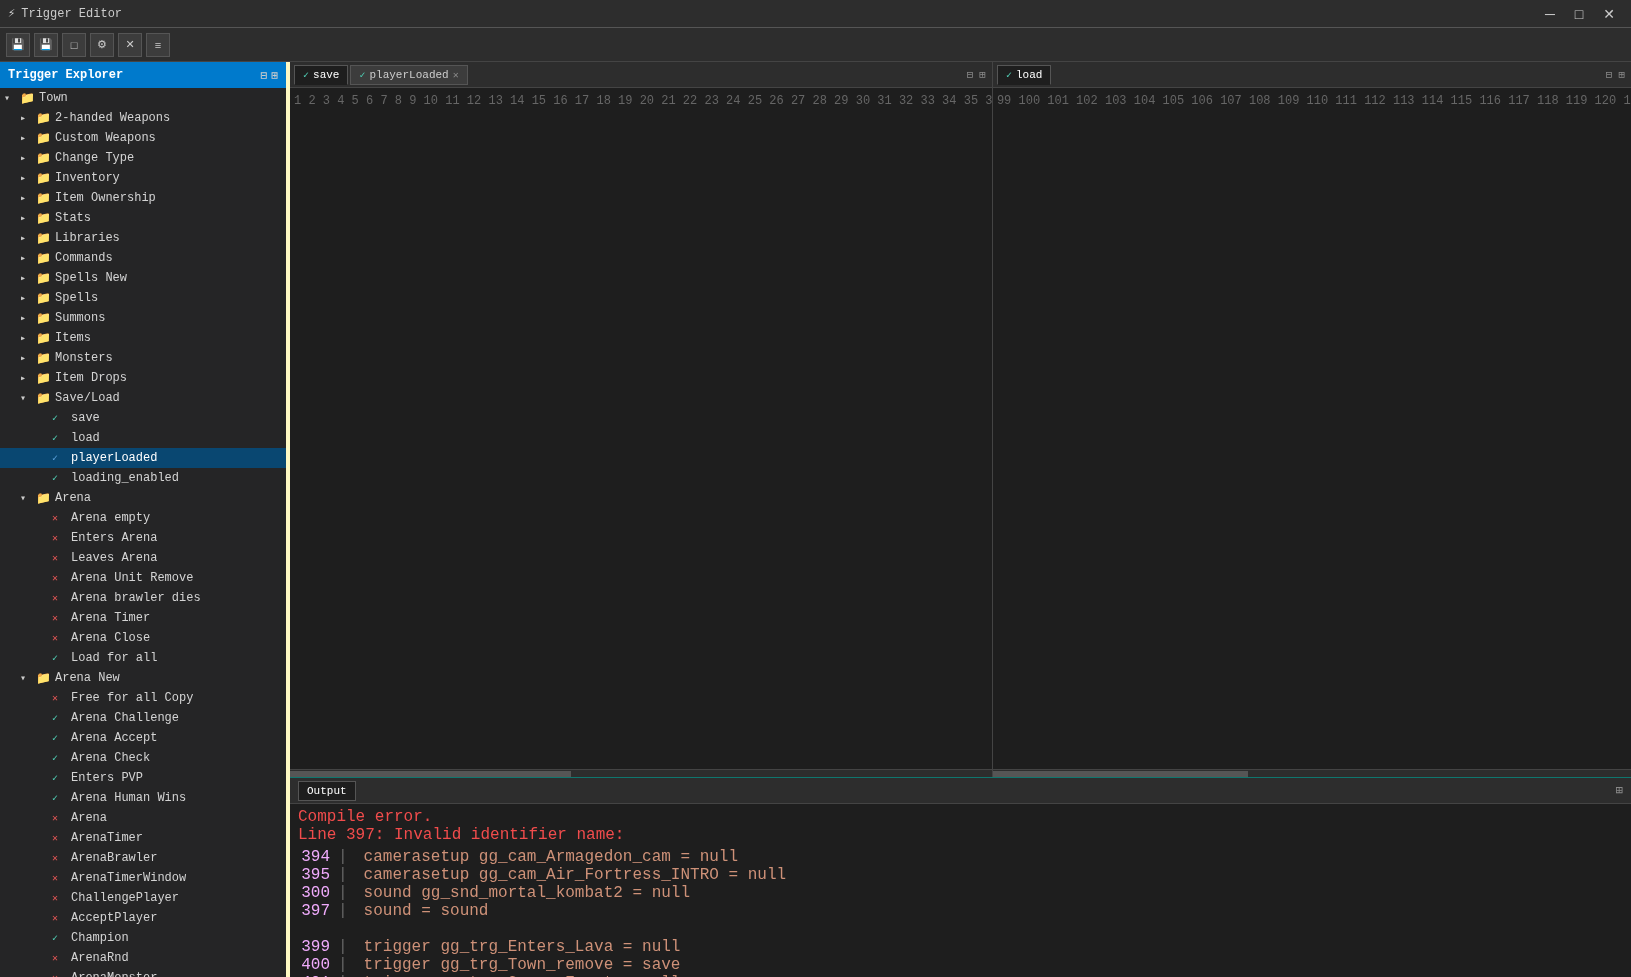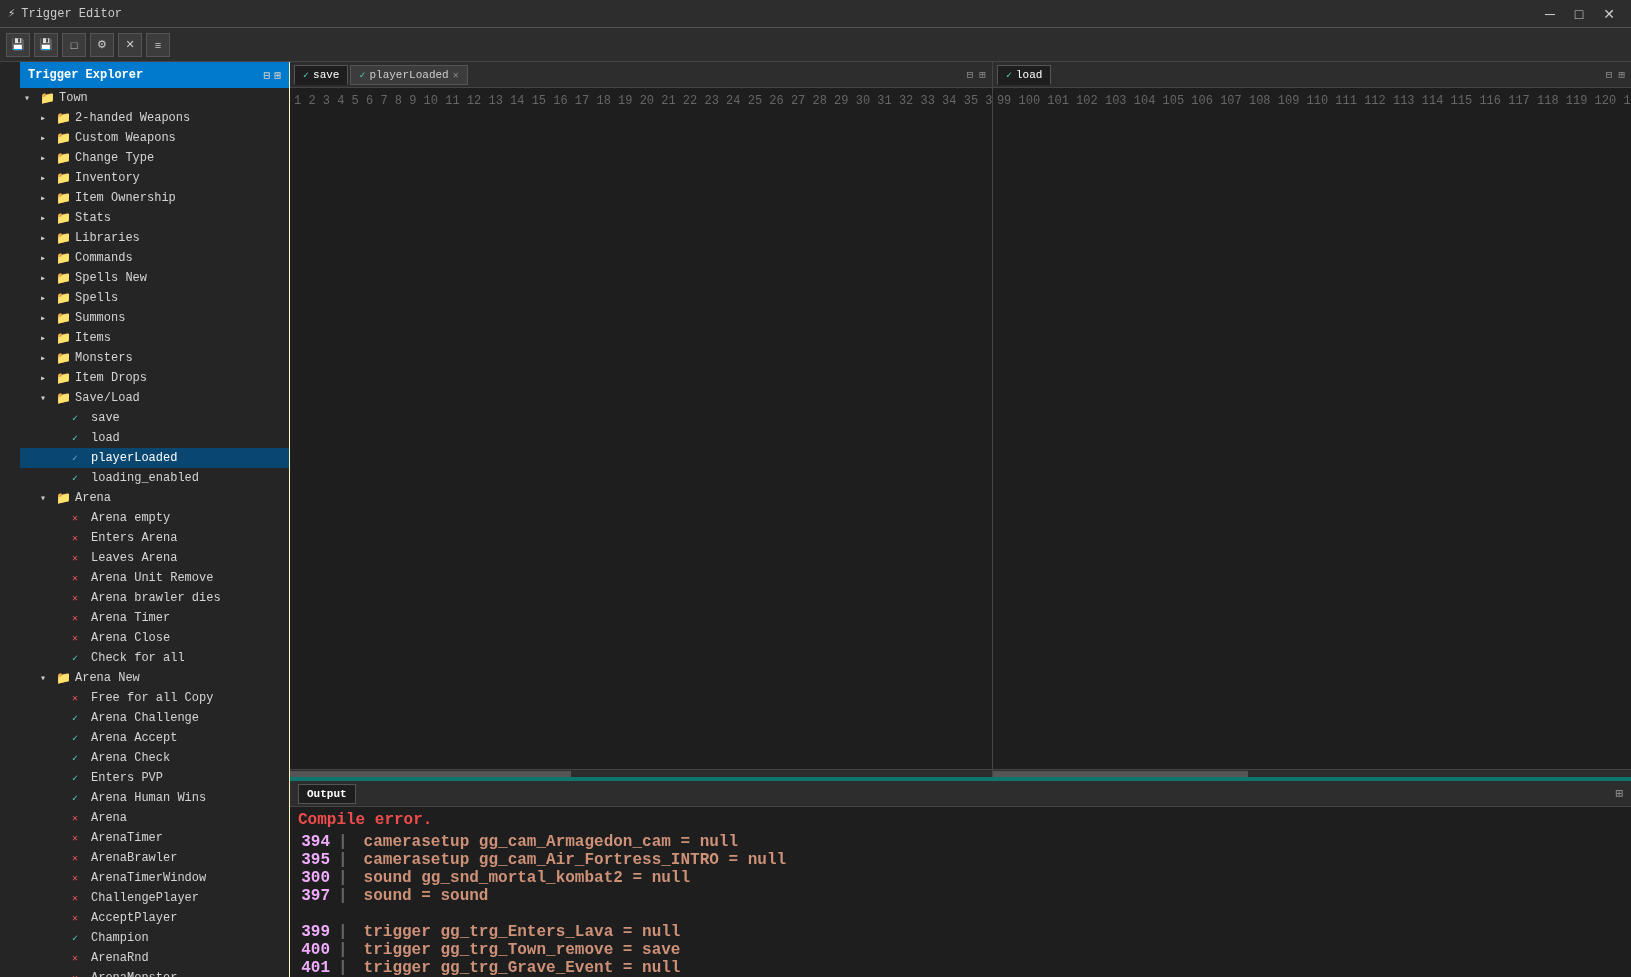--- a/index.html
+++ b/index.html
@@ -42,25 +42,24 @@
     
     #main {
       display: flex;
       height: calc(977px - 62px);
     }
 
     
     #sidebar {
       width: 290px;
       background: #252526;
-      border-right: 1px solid #fef9c3;
+      border-right: 4px solid #fef9c3;
       display: flex;
       flex-direction: column;
       overflow: hidden;
-      padding-left: 20px;
     }
     #sidebar-header {
       background: #007acc;
       padding: 4px 8px;
       font-size: 12px;
       font-weight: bold;
       color: #fff;
       display: flex;
       align-items: center;
       justify-content: space-between;
@@ -185,24 +184,23 @@
       top: 1px;
       left: 0;
       width: 40%;
       cursor: pointer;
     }
 
     
     #output-panel {
       height: 200px;
       background: #1e1e1e;
-      border-top: 4px solid #0f766e;
+      border-top: 1px solid #0f766e;
       display: flex;
       flex-direction: column;
-      font-weight: bold;
     }
     #output-header {
       display: flex;
       align-items: center;
       background: #2d2d2d;
       border-bottom: 1px solid #444;
       height: 26px;
       padding: 0 8px;
       gap: 8px;
     }
@@ -407,21 +405,21 @@
           <span class="tree-label">Arena Timer</span>
         </div>
         <div class="tree-item" style="padding-left: 36px;">
           <span class="tree-arrow"></span>
           <span class="tree-icon trigger-err">✕</span>
           <span class="tree-label">Arena Close</span>
         </div>
         <div class="tree-item" style="padding-left: 36px;">
           <span class="tree-arrow"></span>
           <span class="tree-icon trigger-ok">✓</span>
-          <span class="tree-label">Check for all</span>
+          <span class="tree-label">Load for all</span>
         </div>
         <div class="tree-item" style="padding-left: 20px;">
           <span class="tree-arrow">▾</span>
           <span class="tree-icon folder-icon">📁</span>
           <span class="tree-label">Arena New</span>
         </div>
         <div class="tree-item" style="padding-left: 36px;">
           <span class="tree-arrow"></span>
           <span class="tree-icon trigger-err">✕</span>
           <span class="tree-label">Free for all Copy</span>
@@ -635,20 +633,21 @@
 
     </div>
 
     <div id="output-panel">
       <div id="output-header">
         <div class="output-tab">Output</div>
         <span id="output-icon">⊞</span>
       </div>
       <div id="output-content">
         <div class="output-error">Compile error.</div>
+        <div class="output-error">Line 397: Invalid identifier name:</div>
         <div style="margin-top:4px;" id="output-lines">
             <div class="output-line">
               <span class="output-linenum">394</span>
               <span class="output-sep">|</span>
               <span class="output-code">    camerasetup gg_cam_Armagedon_cam = null</span>
             </div>
             <div class="output-line">
               <span class="output-linenum">395</span>
               <span class="output-sep">|</span>
               <span class="output-code">    camerasetup gg_cam_Air_Fortress_INTRO = null</span>

